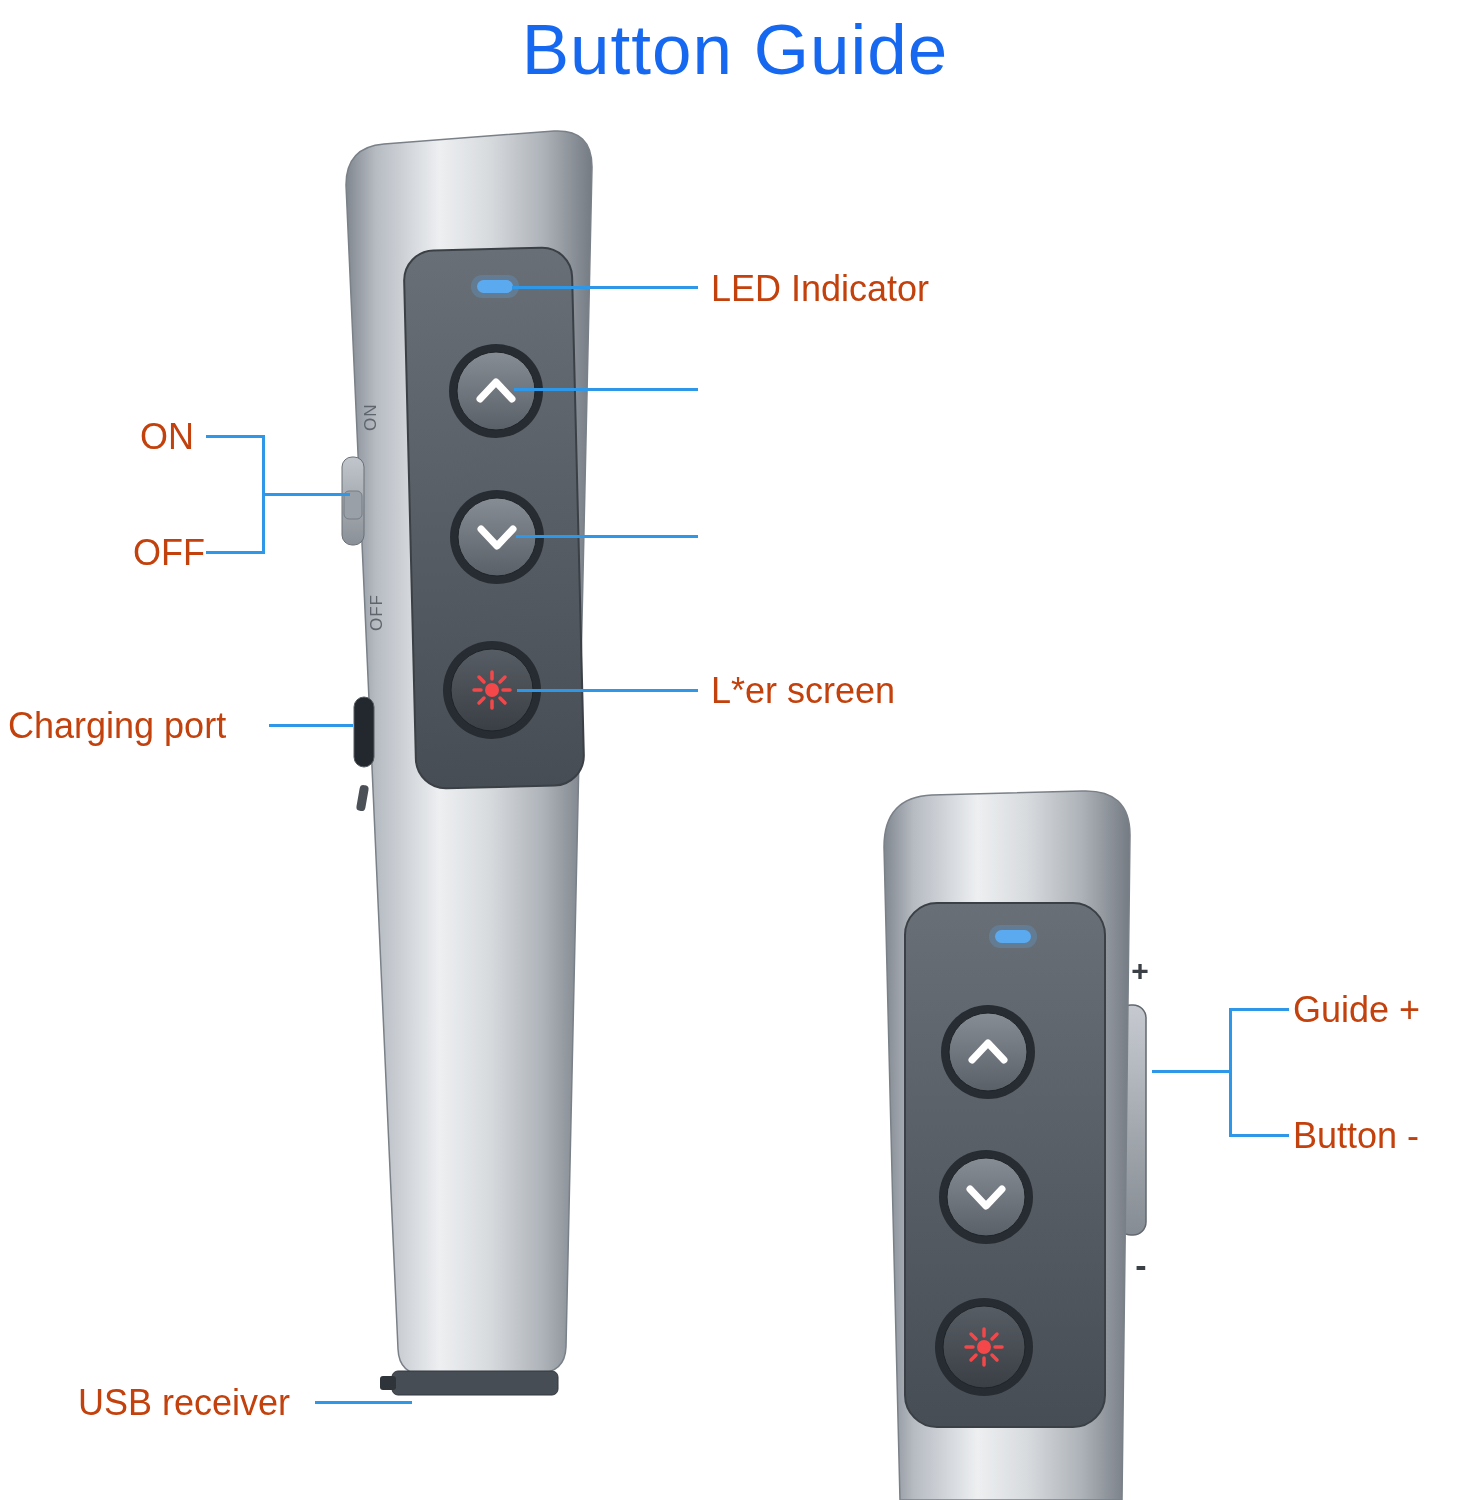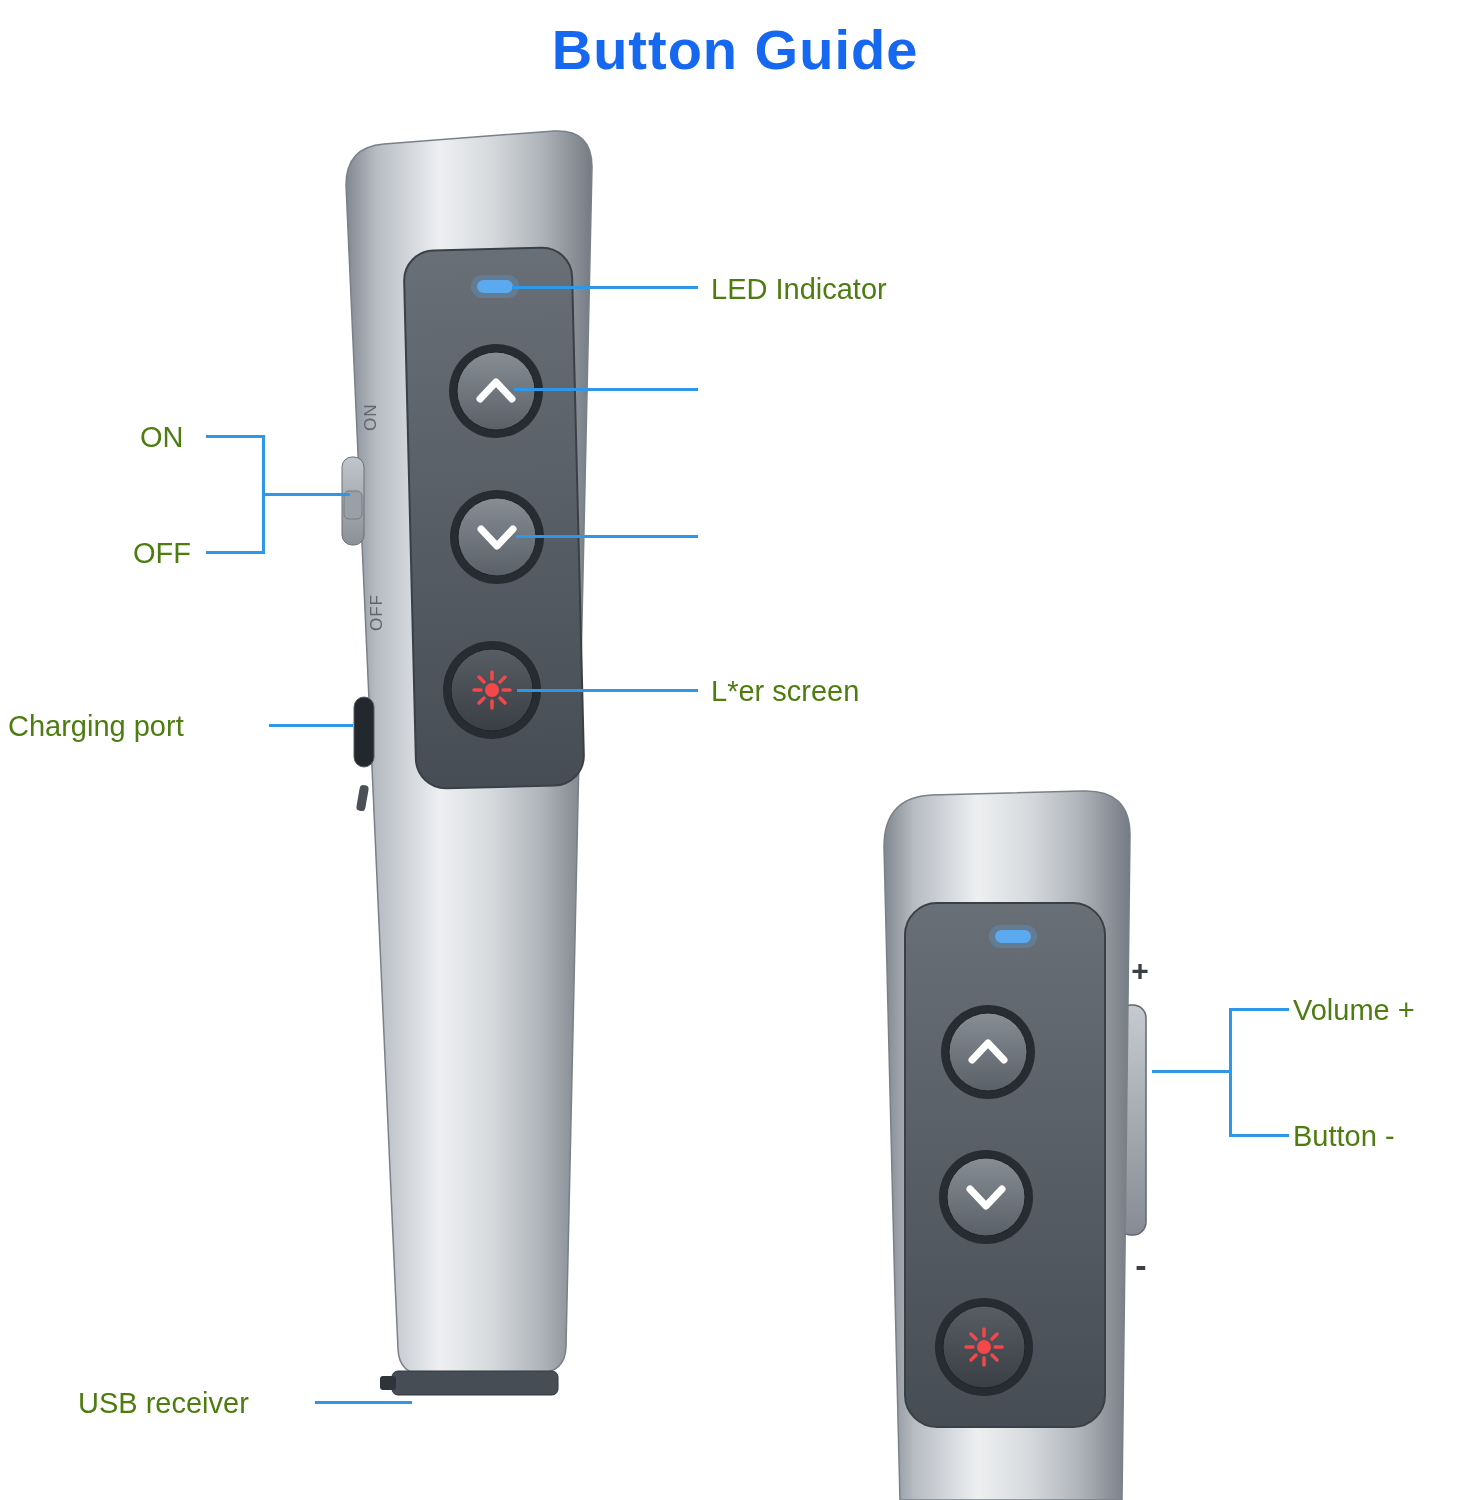--- a/index.html
+++ b/index.html
@@ -9,26 +9,26 @@
     --laser-red:#F4474A;
   }
   html,body{margin:0;padding:0;background:#ffffff;}
   .canvas{
     position:relative;width:1470px;height:1500px;margin:0 auto;
     background:#ffffff;overflow:hidden;
     font-family:"Liberation Sans",sans-serif;
   }
   .page-title{
     position:absolute;top:0;left:0;width:100%;text-align:center;
-    font-size:56px;font-weight:700;color:var(--title-blue);
+    font-size:71px;font-weight:400;color:var(--title-blue);
     letter-spacing:1px;margin:0;line-height:100px;
   }
   .label{
     position:absolute;transform:translateY(-50%);
-    font-size:29px;font-weight:500;color:#4d7c0f;white-space:nowrap;
+    font-size:36px;font-weight:500;color:#c2410c;white-space:nowrap;
   }
   .cl{position:absolute;background:var(--line-blue);}
   svg{position:absolute;}
   svg text{font-family:"Liberation Sans",sans-serif;}
 </style>
 </head>
 <body>
 
 <div class="canvas">
 
@@ -201,16 +201,16 @@
   <div class="cl" style="left:1152px;top:1070px;width:80px;height:3px"></div>
 
   <div class="label" style="left:711px;top:289px">LED Indicator</div>
   <div class="label" style="left:711px;top:691px">L*er screen</div>
 
   <div class="label" style="left:140px;top:437px">ON</div>
   <div class="label" style="left:133px;top:553px">OFF</div>
   <div class="label" style="left:8px;top:726px">Charging port</div>
   <div class="label" style="left:78px;top:1403px">USB receiver</div>
 
-  <div class="label" style="left:1293px;top:1010px">Volume +</div>
+  <div class="label" style="left:1293px;top:1010px">Guide +</div>
   <div class="label" style="left:1293px;top:1136px">Button -</div>
 
 </div>
 
 </body></html>

